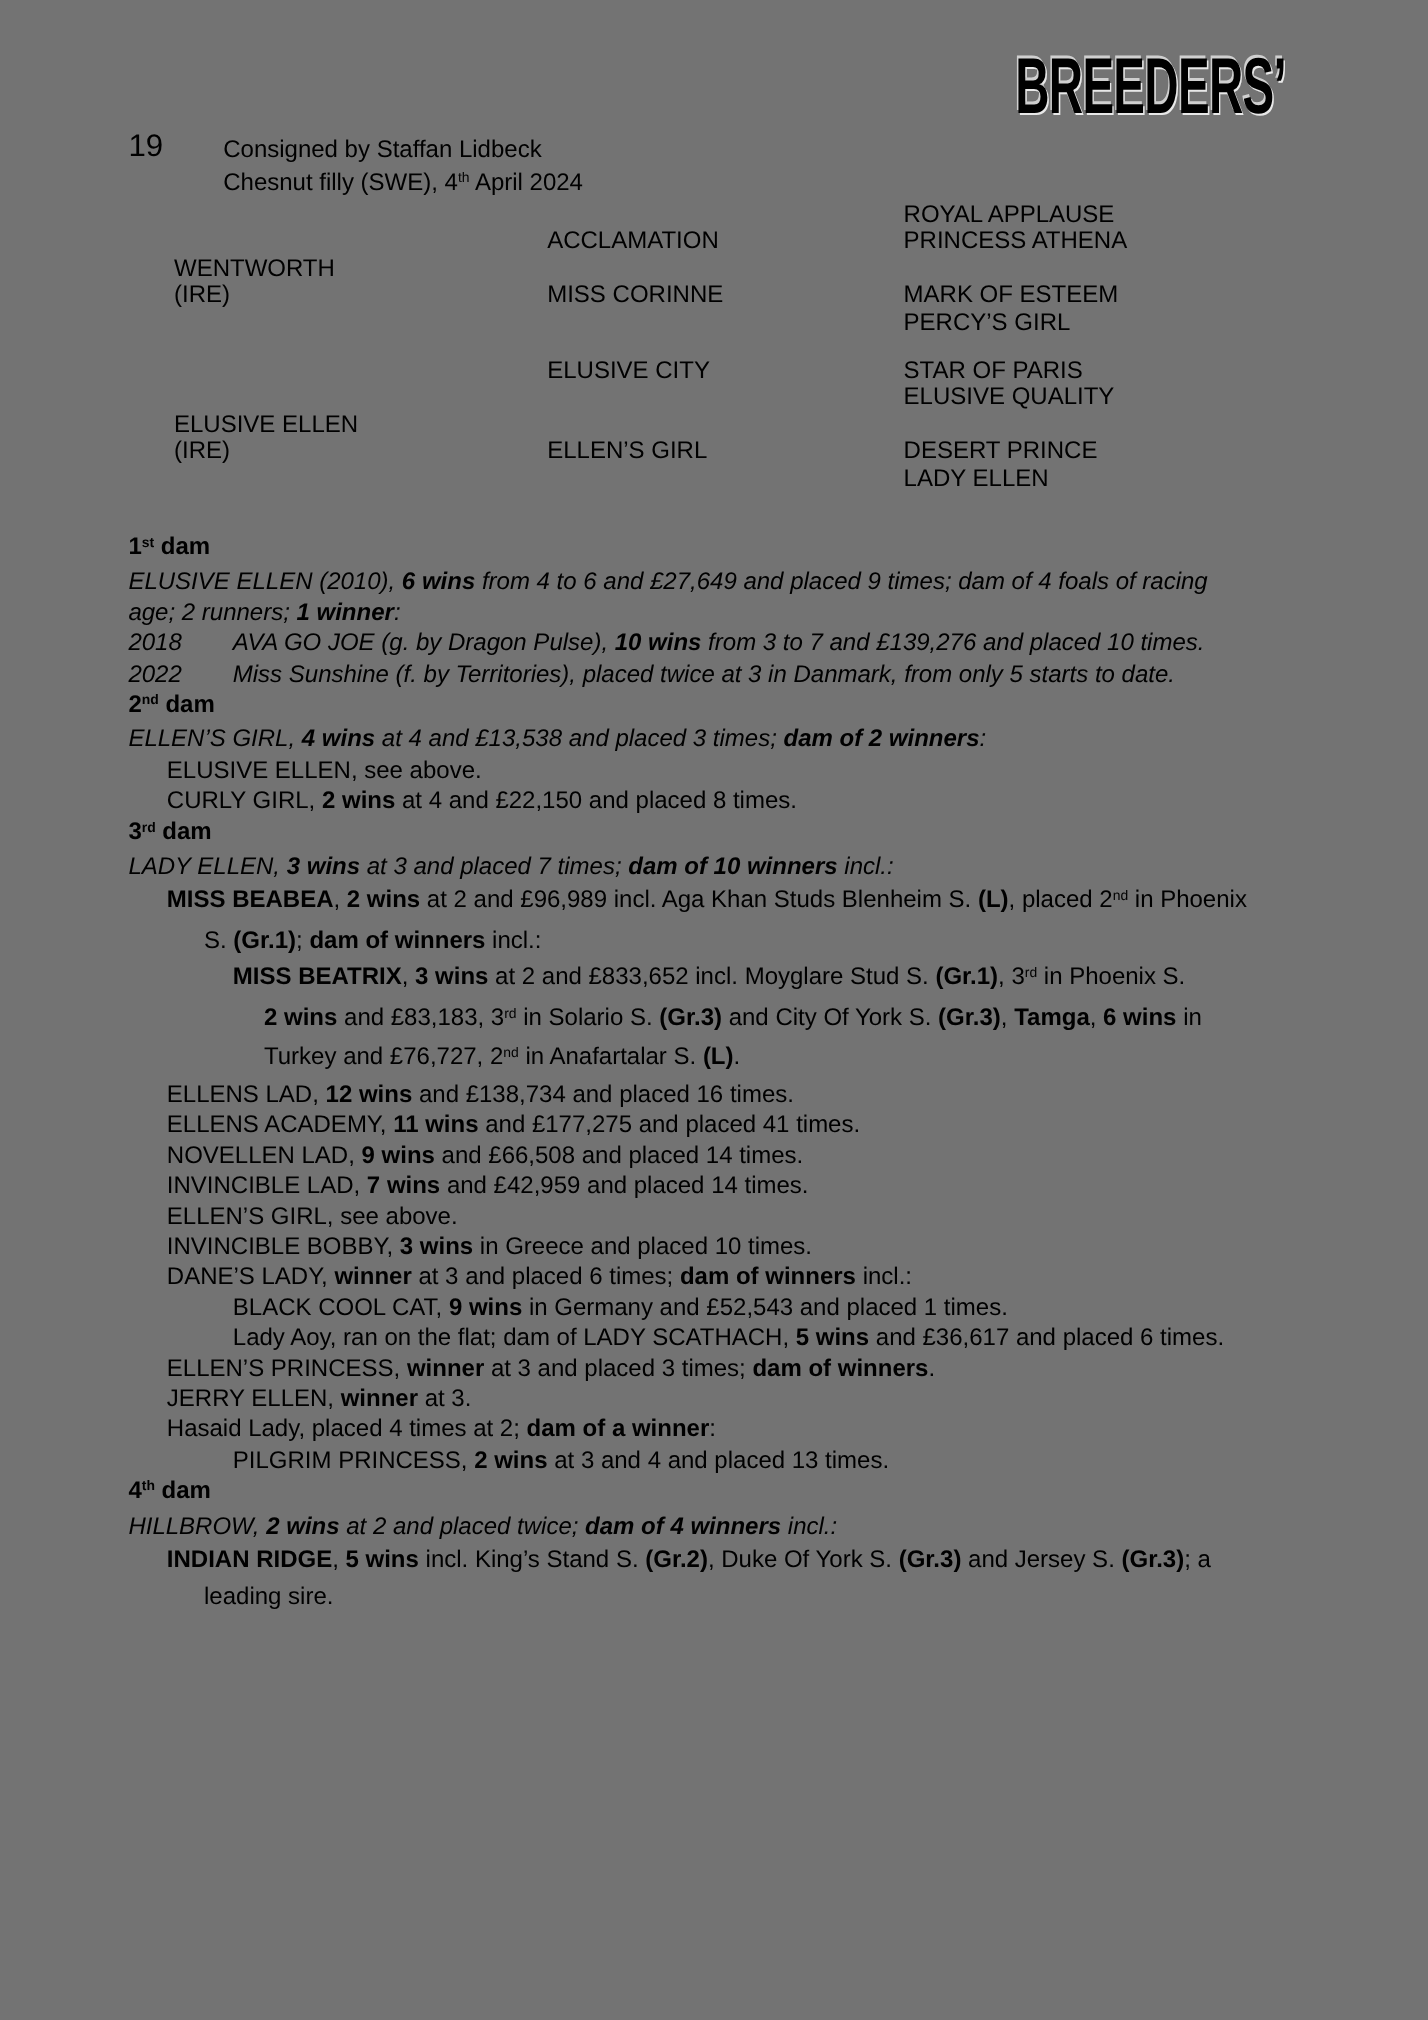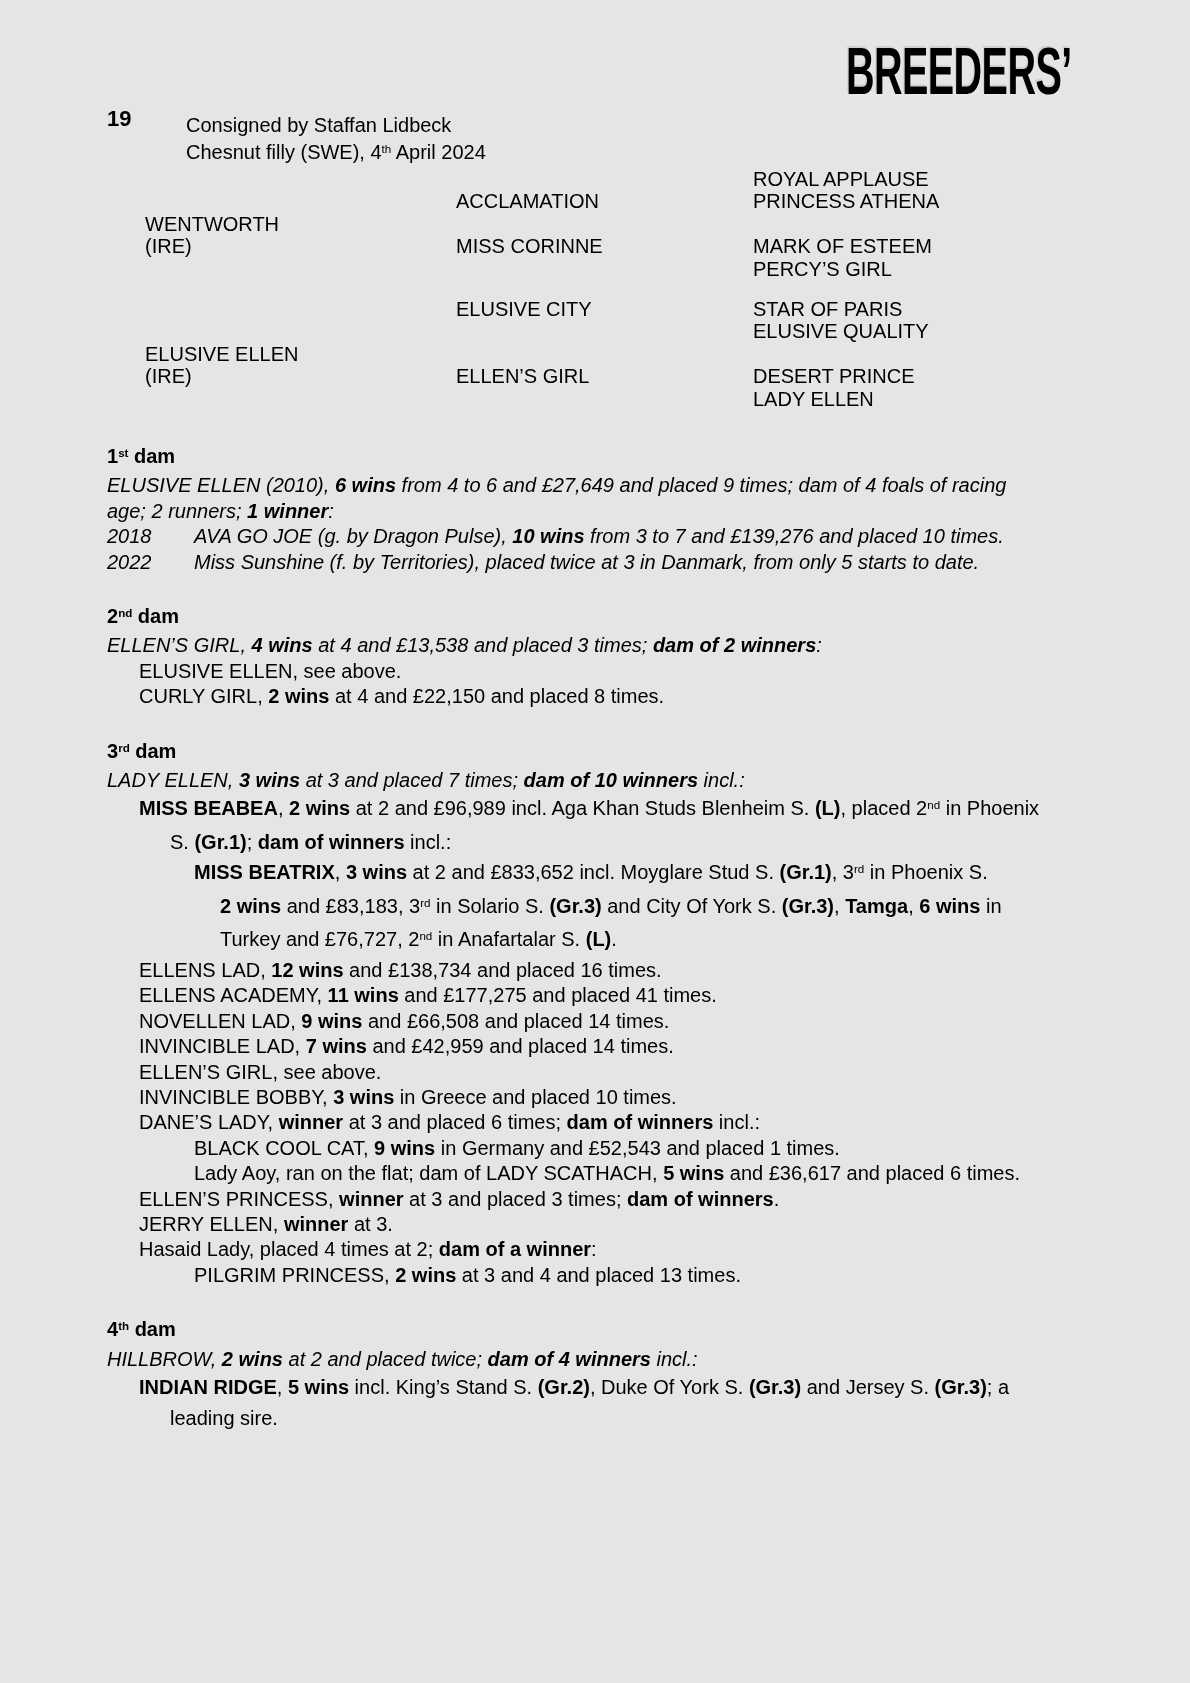--- a/index.html
+++ b/index.html
@@ -1,55 +1,55 @@
 <!DOCTYPE html>
 <html><head>
 <meta charset="utf-8">
 <style>
   html,body{margin:0;padding:0;background:#ffffff;}
   .page{
     position:relative;
     width:1190px;height:1683px;
-    background:#e5e5e5;color:#000;
+    background:#737373;color:#000;
     font-family:"Liberation Sans", sans-serif;
     font-size:20px;
     overflow:hidden;
   }
   .b{font-weight:bold;}
   .sup{font-size:0.58em;position:relative;top:-0.52em;}
 
   
   .logo{
     position:absolute;top:38px;left:846px;
     font-size:66px;font-weight:bold;line-height:1;
     transform:scaleX(0.60);transform-origin:left top;
     letter-spacing:-1px;
     text-shadow:-2px -2px 0 #cfcfcf, 2px 2px 0 #e8e8e8;
     white-space:nowrap;
   }
   .lot-number{
     position:absolute;top:106px;left:107px;
-    font-size:22px;font-weight:bold;
+    font-size:26px;font-weight:normal;
   }
   .consignor-block{
     position:absolute;top:112px;left:186px;
     line-height:27px;white-space:nowrap;
   }
 
   
   .pedigree{position:absolute;top:168px;left:145px;width:960px;}
   .ped-row{display:flex;line-height:22.4px;white-space:nowrap;justify-content:space-between;}
   .ped-c1{width:311px;}
   .ped-c2{width:297px;}
   .ped-c3{flex:1;}
   .ped-gap{height:18px;}
 
   
   .body{position:absolute;top:444px;left:107px;width:1010px;}
-  .dam-section{margin-top:29px;}
+  .dam-section{}
   .dam-section:first-child{margin-top:0;}
   .dam-heading{line-height:25.4px;margin:0 0 2px 0;font-weight:bold;white-space:nowrap;}
   .para .line{line-height:25.4px;white-space:nowrap;}
   .para.wide .line{line-height:30.5px;}
   .t0{padding-left:0;font-style:italic;}
   .t1{padding-left:32px;}
   .t2{padding-left:63px;}
   .t3{padding-left:87px;}
   .t4{padding-left:113px;}
   .year{display:inline-block;width:87px;}

